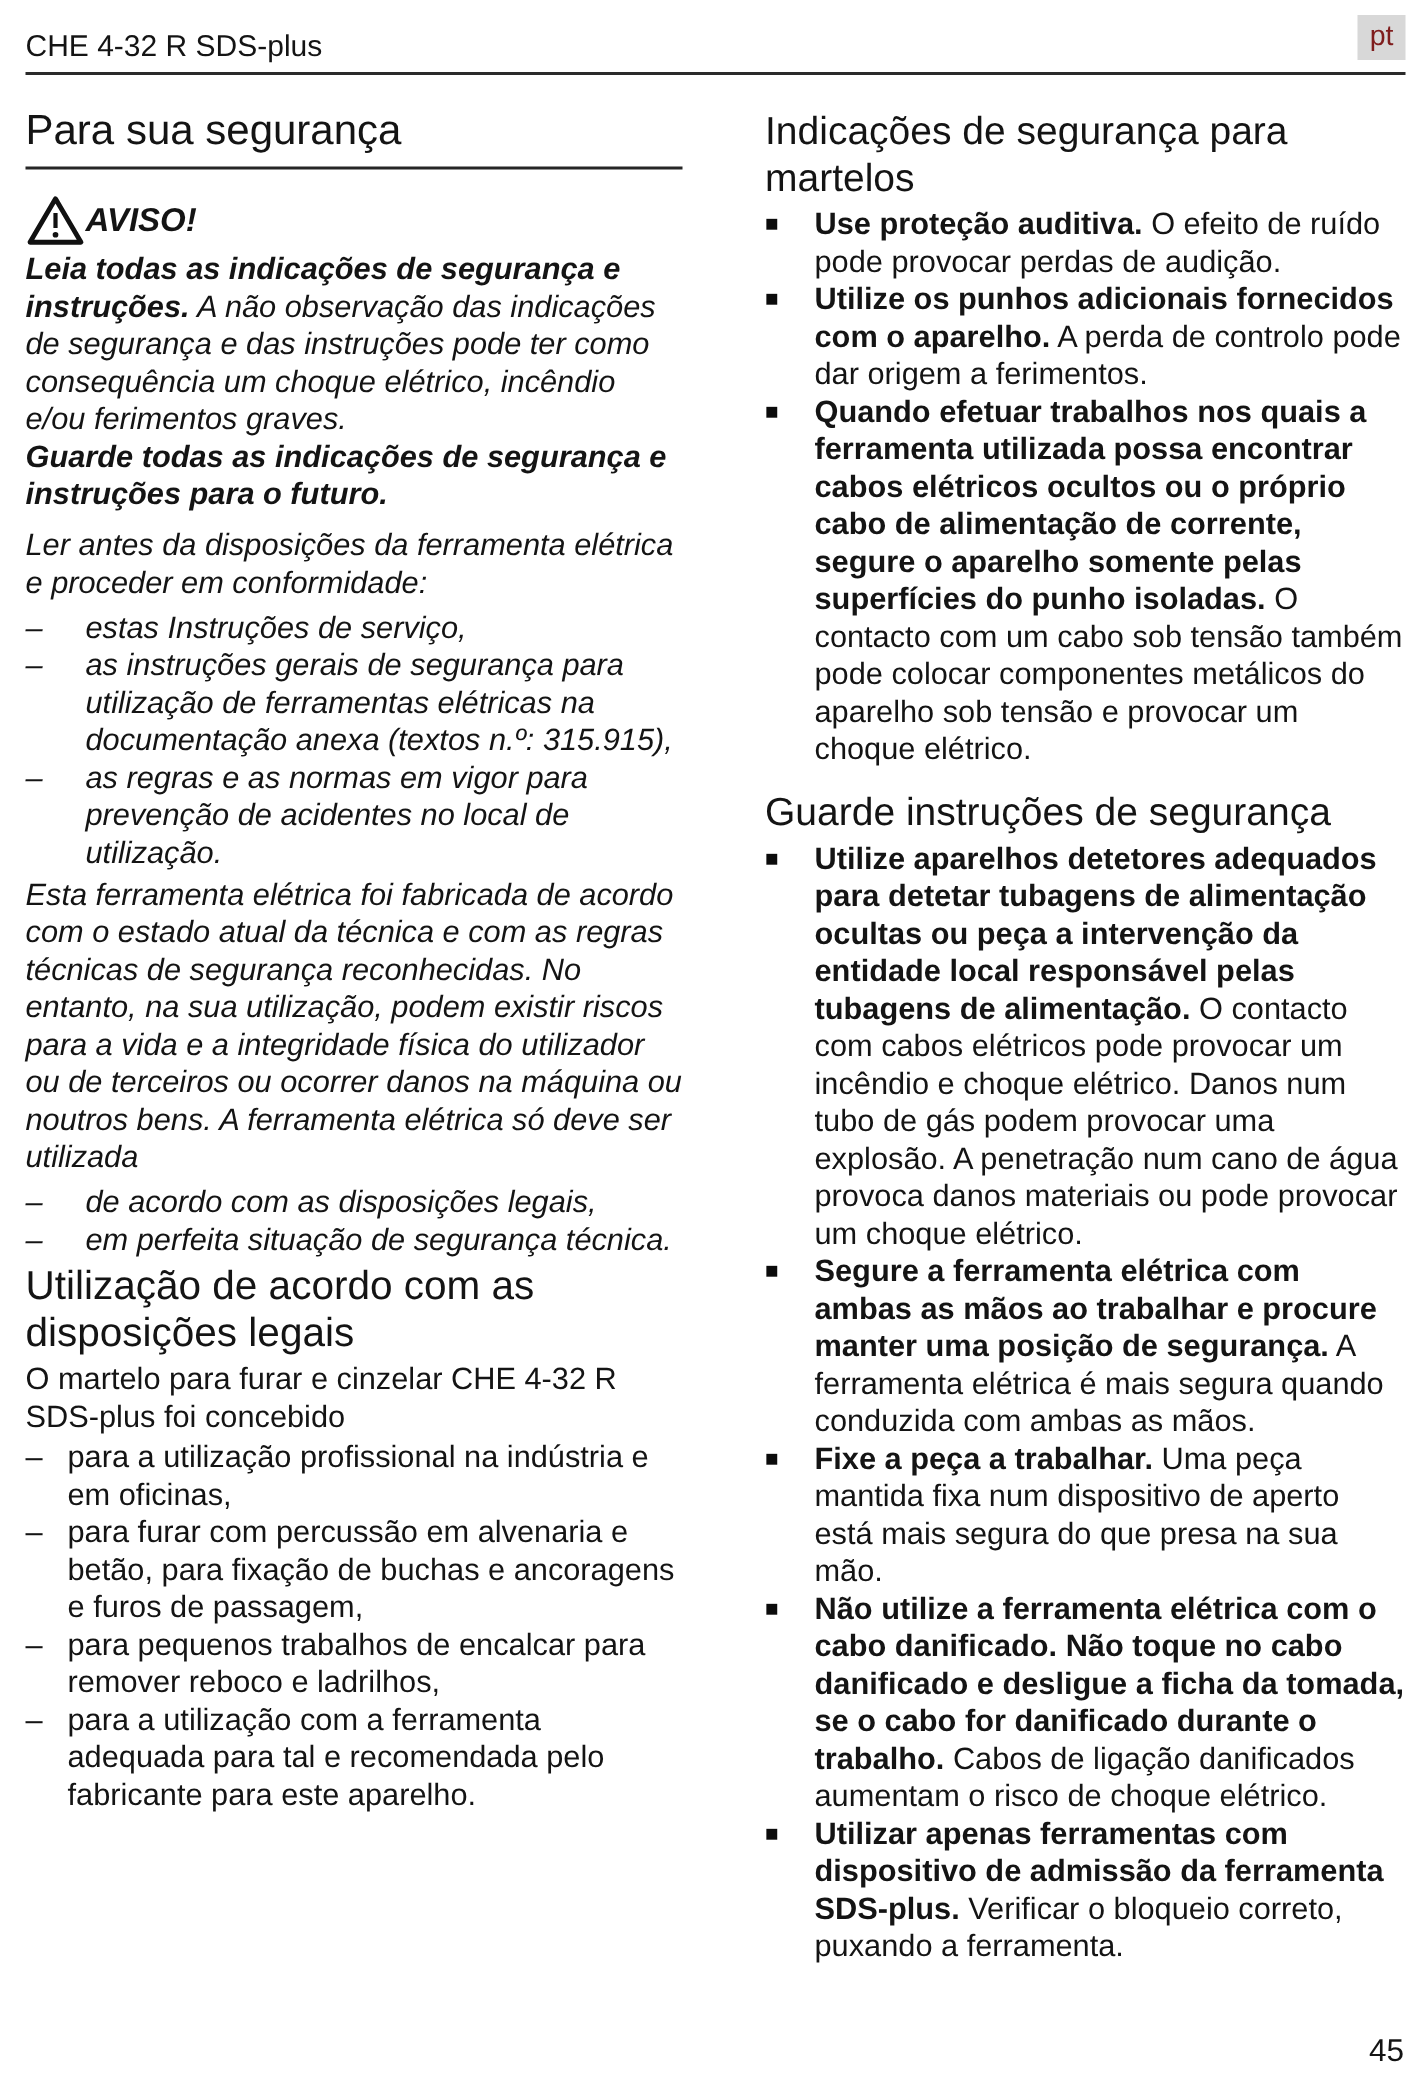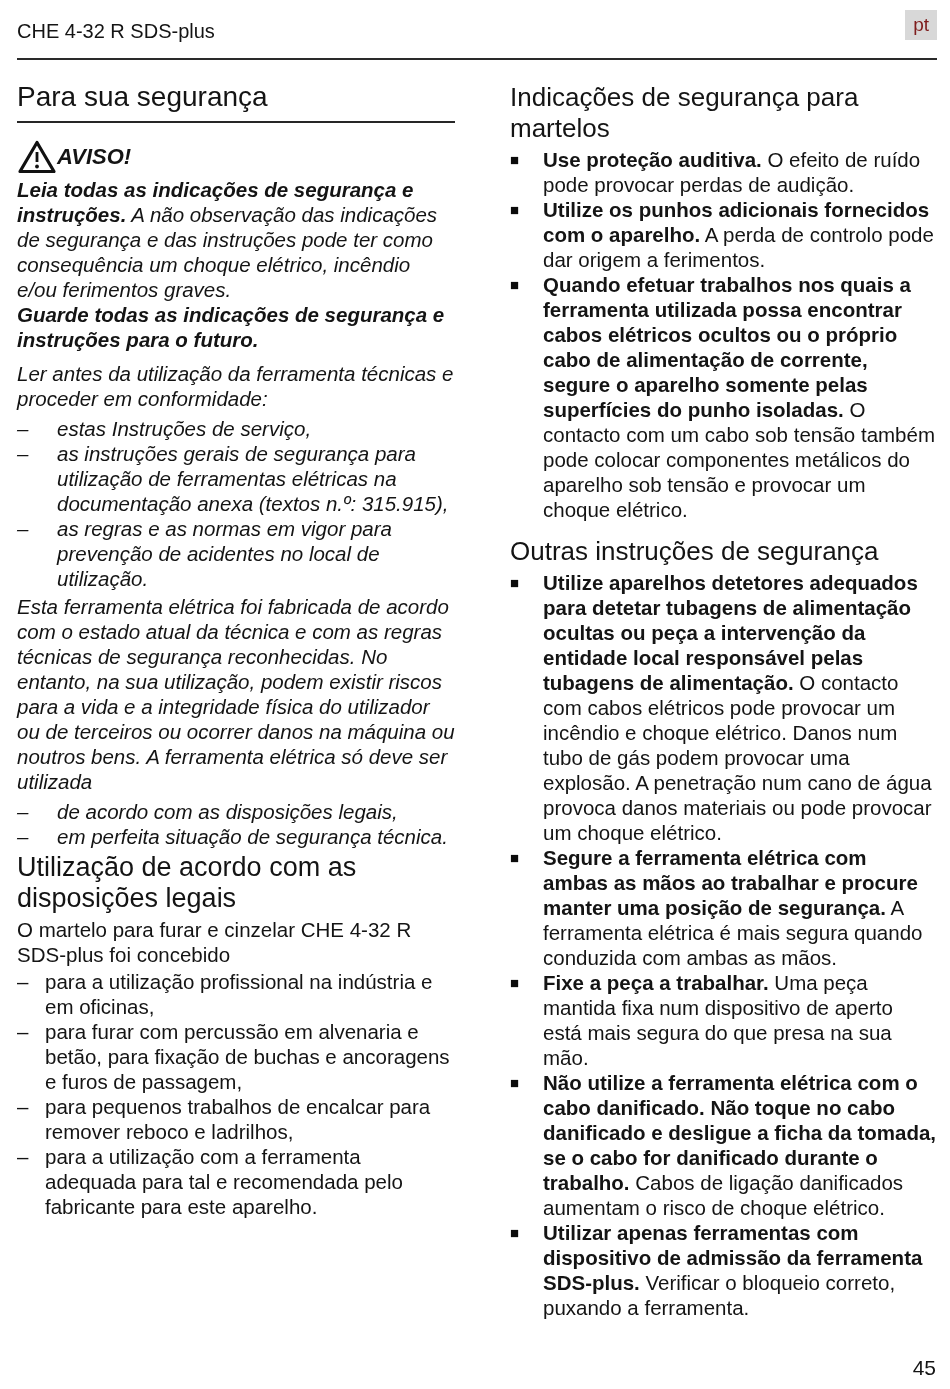--- a/index.html
+++ b/index.html
@@ -13,21 +13,21 @@
   }
   .page{
     position:absolute;inset:0;
     padding:10px 13px 0 17px;
     box-sizing:border-box;
   }
   
   .hdr{
     display:flex;justify-content:space-between;align-items:flex-end;
     border-bottom:2px solid #2a2a2a;
-    padding-bottom:15px;
+    padding-bottom:5px;
   }
   .hdr-title{font-size:20px;line-height:24px;}
   .lang-badge{
     background:#d8d8d8;color:#7f1d1d;
     font-weight:400;font-size:19px;line-height:19px;
     padding:5px 8px 6px 8px;
     margin-bottom:3px;
   }
   
   .cols{display:flex;gap:55px;margin-top:22px;}
@@ -98,21 +98,21 @@
           <rect x="18.6" y="13" width="2.8" height="10" fill="#111"></rect>
           <circle cx="20" cy="27.5" r="1.9" fill="#111"></circle>
         </svg>
         <span class="warn-label">AVISO!</span>
       </div>
 
       <div class="body-txt italic">
         <p><strong>Leia todas as indicações de segurança e instruções.</strong><span> A não observação das indicações de segurança e das instruções pode ter como consequência um choque elétrico, incêndio e/ou ferimentos graves.</span>
         <strong class="blk">Guarde todas as indicações de segurança e instruções para o futuro.</strong></p>
 
-        <p class="mt9">Ler antes da utilização da ferramenta técnicas e proceder em conformidade:</p>
+        <p class="mt9">Ler antes da disposições da ferramenta elétrica e proceder em conformidade:</p>
 
         <ul class="dash-list">
           <li>
               <span class="mk">–</span>
               <span class="tx">estas Instruções de serviço,</span>
             </li>
           <li>
               <span class="mk">–</span>
               <span class="tx">as instruções gerais de segurança para utilização de ferramentas elétricas na documentação anexa (textos n.º: 315.915),</span>
             </li>
@@ -174,21 +174,21 @@
         <li>
             <span class="mk">■</span>
             <span class="tx"><strong>Utilize os punhos adicionais fornecidos com o aparelho.</strong><span> A perda de controlo pode dar origem a ferimentos.</span></span>
           </li>
         <li>
             <span class="mk">■</span>
             <span class="tx"><strong>Quando efetuar trabalhos nos quais a ferramenta utilizada possa encontrar cabos elétricos ocultos ou o próprio cabo de alimentação de corrente, segure o aparelho somente pelas superfícies do punho isoladas.</strong><span> O contacto com um cabo sob tensão também pode colocar componentes metálicos do aparelho sob tensão e provocar um choque elétrico.</span></span>
           </li>
       </ul>
 
-      <h2 class="sec-head" style="margin-top:14px;">Outras instruções de segurança</h2>
+      <h2 class="sec-head" style="margin-top:14px;">Guarde instruções de segurança</h2>
 
       <ul class="sq-list body-txt">
         <li>
             <span class="mk">■</span>
             <span class="tx"><strong>Utilize aparelhos detetores adequados para detetar tubagens de alimentação ocultas ou peça a intervenção da entidade local responsável pelas tubagens de alimentação.</strong><span> O contacto com cabos elétricos pode provocar um incêndio e choque elétrico. Danos num tubo de gás podem provocar uma explosão. A penetração num cano de água provoca danos materiais ou pode provocar um choque elétrico.</span></span>
           </li>
         <li>
             <span class="mk">■</span>
             <span class="tx"><strong>Segure a ferramenta elétrica com ambas as mãos ao trabalhar e procure manter uma posição de segurança.</strong><span> A ferramenta elétrica é mais segura quando conduzida com ambas as mãos.</span></span>
           </li>

